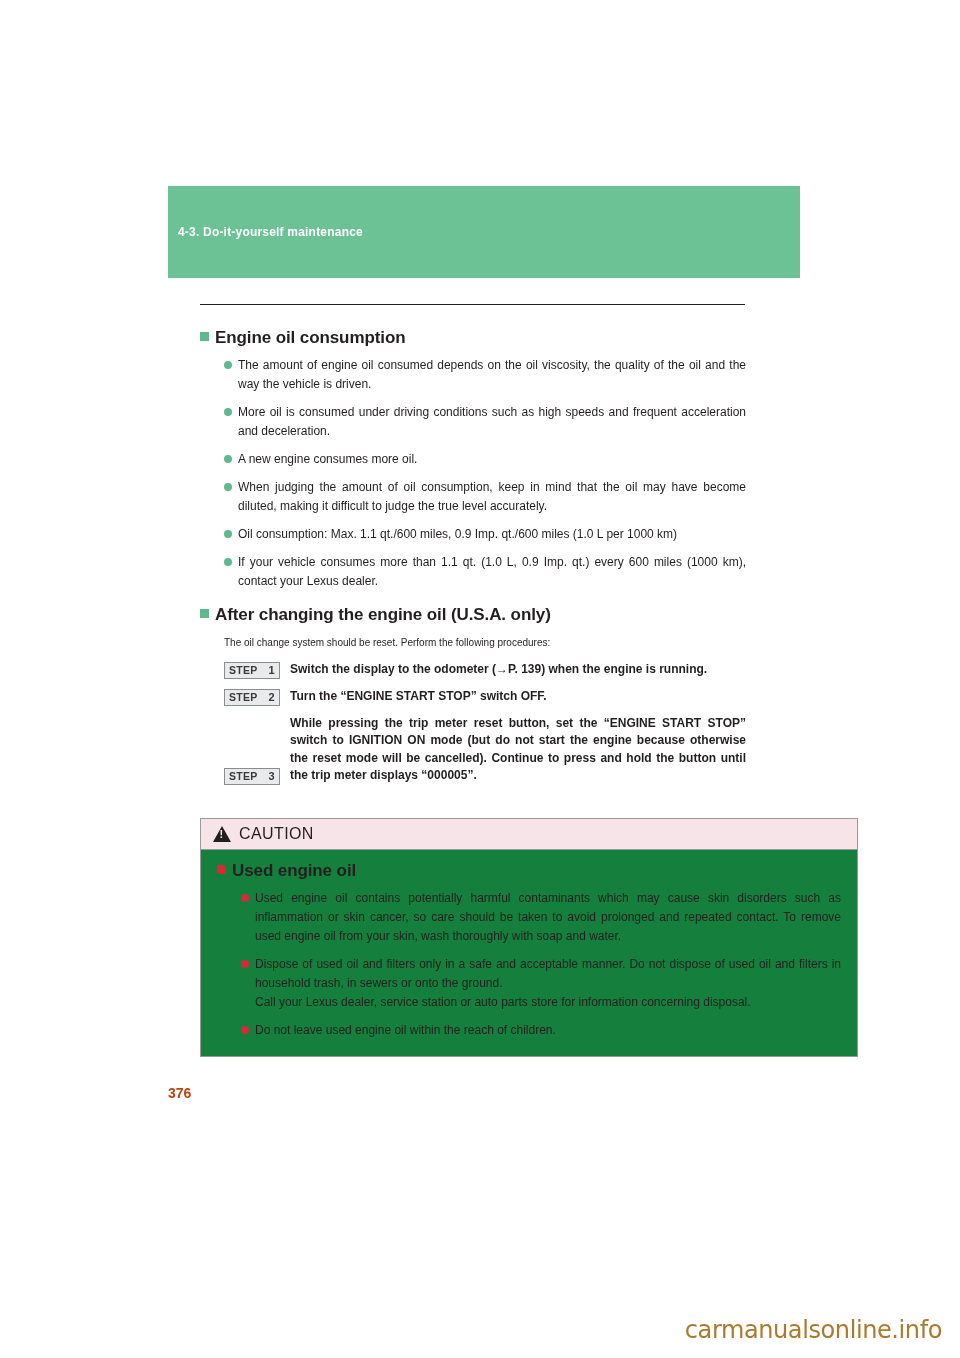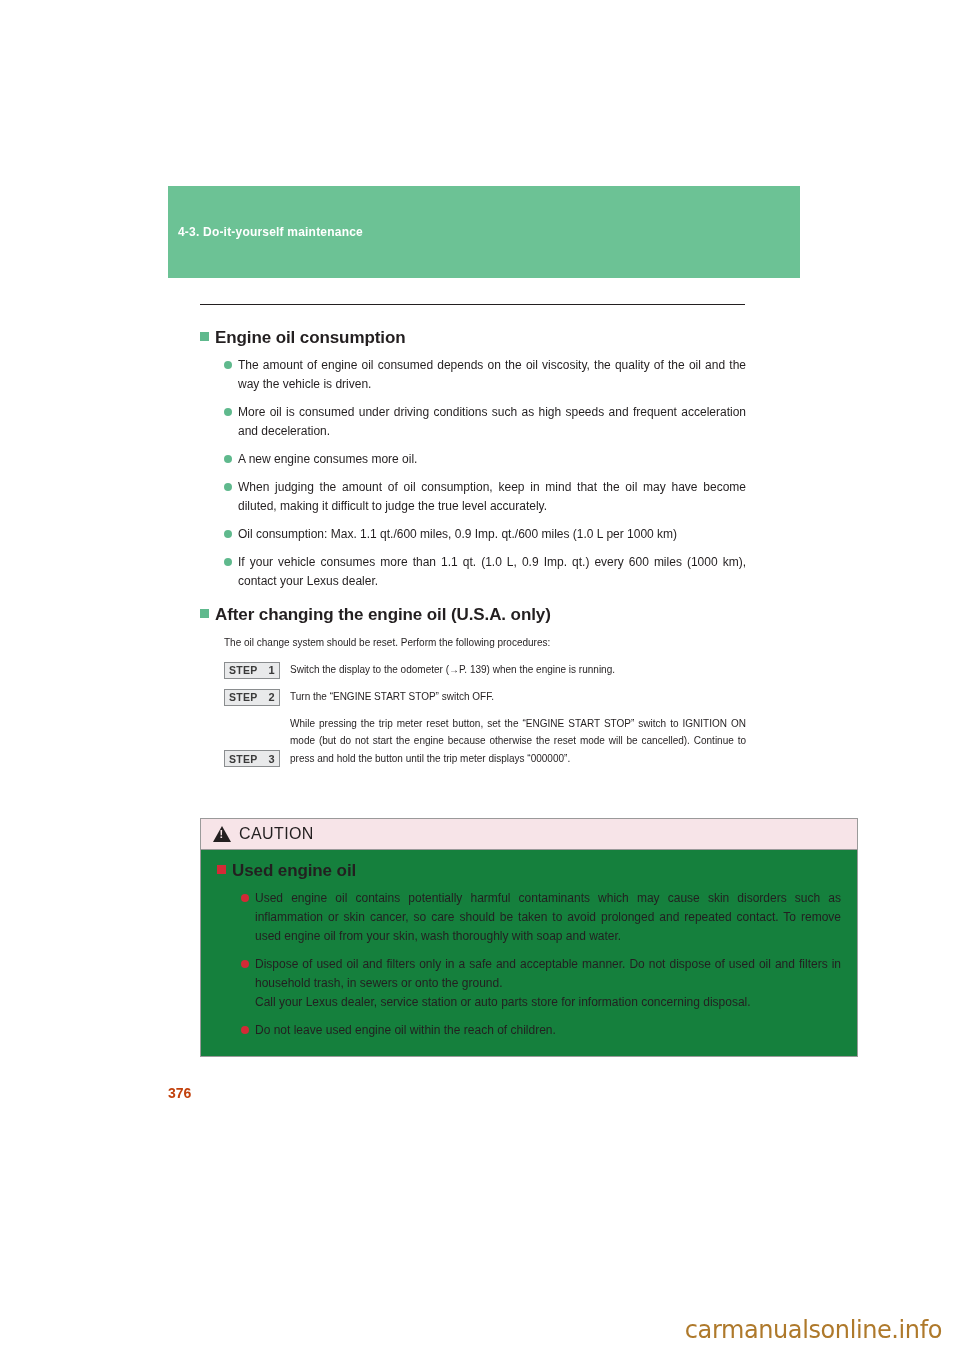--- a/index.html
+++ b/index.html
@@ -128,25 +128,26 @@
     padding: 0 4px;
     box-sizing: border-box;
     margin-top: 1px;
     letter-spacing: 0.3px;
   }
   .step-badge .num {
     font-size: 11px;
     font-weight: bold;
   }
   .step-text {
-    font-size: 10px;
+    font-size: 12px;
     line-height: 17.5px;
     margin-left: 10px;
     text-align: justify;
     flex: 1 1 auto;
+    font-weight: bold;
   }
   
   .caution {
     position: absolute;
     left: 200px;
     top: 818px;
     width: 658px;
     border: 1px solid #9a9a9a;
     box-sizing: border-box;
   }
@@ -254,21 +255,21 @@
           <span>STEP</span>
           <span class="num">2</span>
         </div>
         <div class="step-text nojustify">Turn the “ENGINE START STOP” switch OFF.</div>
       </div>
       <div class="step-row">
         <div class="step-badge">
           <span>STEP</span>
           <span class="num">3</span>
         </div>
-        <div class="step-text">While pressing the trip meter reset button, set the “ENGINE START STOP” switch to IGNITION ON mode (but do not start the engine because otherwise the reset mode will be cancelled). Continue to press and hold the button until the trip meter displays “000000”.</div>
+        <div class="step-text">While pressing the trip meter reset button, set the “ENGINE START STOP” switch to IGNITION ON mode (but do not start the engine because otherwise the reset mode will be cancelled). Continue to press and hold the button until the trip meter displays “000005”.</div>
       </div>
     </div>
 
   </div>
 
   <div class="caution">
     <div class="caution-head">
       <span class="warn-tri"></span>
       <span class="caution-title">CAUTION</span>
     </div>

